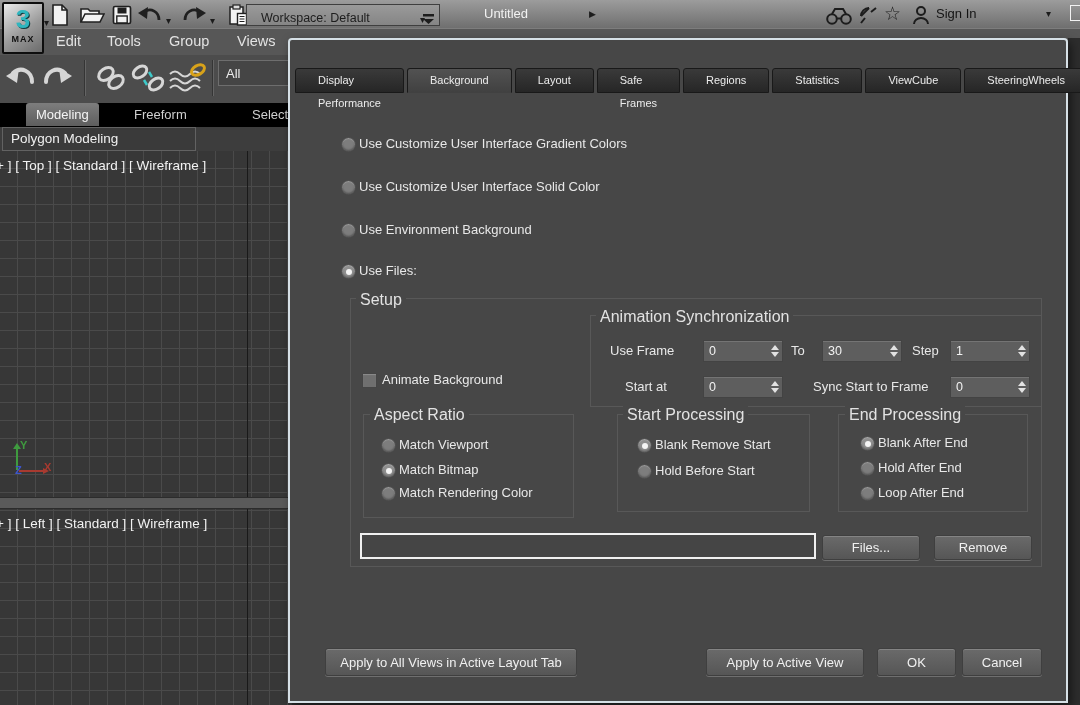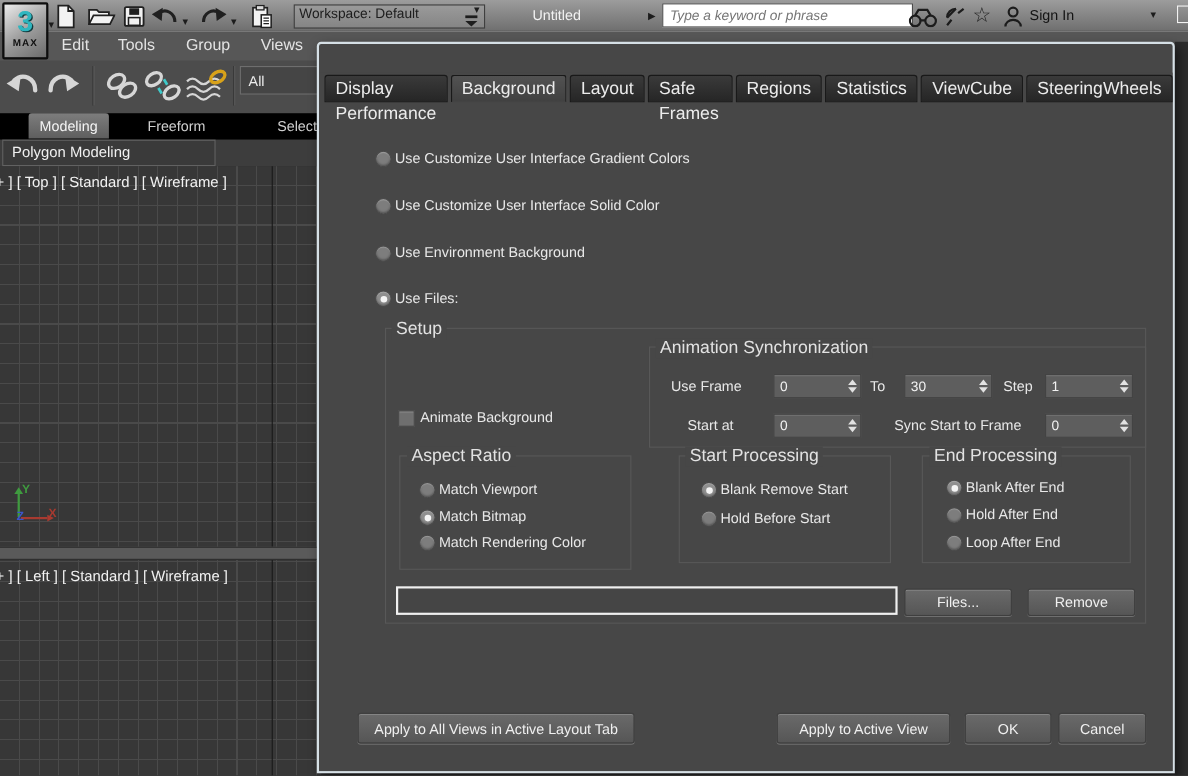--- a/index.html
+++ b/index.html
@@ -14,23 +14,23 @@
   #logo{left:2px;top:2px;width:38px;height:48px;border:2px solid #0e0e0e;border-radius:2px;
         background:linear-gradient(145deg,#ececec,#9a9a9a 55%,#6c6c6c);z-index:6;text-align:center}
   #logo .three{display:block;font-size:26px;font-weight:bold;color:#2fb6bf;line-height:30px;
         text-shadow:1px 1px 0 #123a3d}
   #logo .max{display:block;font-size:9px;font-weight:bold;color:#101010;letter-spacing:1px;line-height:10px}
   .carettxt{color:#1c1c1c;font-size:10px;line-height:10px}
   .ticon{top:4px;height:22px;display:flex;align-items:center}
   #row1 input{position:absolute;left:602px;top:3px;width:214px;height:20px;border:1px solid #4a4a4a;
         background:#fff;font-style:italic;font-size:12.5px;color:#333;padding:0 6px;outline:none;
         font-family:"Liberation Sans",sans-serif}
-  .wsbox{left:267px;top:4px;width:164px;height:20px;border:1px solid #3f3f3f;
-        background:linear-gradient(#9a9a9a,#858585);display:flex;align-items:flex-start;
-        font-size:12.5px;color:#1d1d1d;padding:0 4px;justify-content:space-between}
+  .wsbox{left:246px;top:4px;width:164px;height:20px;border:1px solid #3f3f3f;
+        background:linear-gradient(#9a9a9a,#858585);display:flex;align-items:flex-end;
+        font-size:12.5px;color:#1d1d1d;padding:0 14px;justify-content:space-between}
   .toplabel{color:#f2f2f2;font-size:13px}
   .signin{color:#141414;font-size:13px}
 
   
   #menurow{left:0;top:28px;width:1080px;height:26px;background:#575757;z-index:2;
         border-top:1px solid #7d7d7d}
   .menuitem{position:absolute;top:4px;color:#e3e3e3;font-size:14.5px}
 
   
   #row2{left:0;top:54px;width:292px;height:49px;background:#4c4c4c;z-index:1}
@@ -69,21 +69,21 @@
         background:linear-gradient(#feffff,#b7c6d0);border-radius:2px 2px 0 0;
         display:flex;align-items:center}
   #dtitle .ttl{font-size:14px;color:#2e2e2e;padding-left:9px}
   .titlebtn{position:absolute;top:3px;width:32px;height:19px;border:1px solid #93aaba;border-radius:3px;
         background:linear-gradient(#f2f9fc,#c9dbe6);color:#3d5a6e;font-size:12px;font-weight:bold;
         text-align:center;line-height:19px}
   #dbody{position:absolute;left:0;top:26px;width:776px;height:635px;background:#474747}
 
   
   #dtabs{position:absolute;left:5px;top:2px;display:flex;gap:3px}
-  .dtab{height:23px;line-height:23px;padding:0 9px;font-size:16px;color:#ececec;
+  .dtab{height:23px;line-height:23px;padding:0 22px;font-size:11px;color:#ececec;
         background:linear-gradient(#3a3a3a,#262626);border:1px solid #191919;border-radius:3px 3px 0 0}
   .dtab.active{background:linear-gradient(#525252,#414141);border-bottom-color:#414141}
 
   
   .lbl{position:absolute;color:#e8e8e8;font-size:13px;white-space:nowrap}
   .radio{position:absolute;width:13px;height:13px;border-radius:50%;background:#7d7d7d;
         border:1px solid #4a4a4a;box-shadow:inset 0 1px 1px rgba(255,255,255,.25),inset 0 -1px 2px rgba(0,0,0,.35)}
   .radio.on{background:#8f8f8f}
   .radio.on::after{content:"";position:absolute;left:3.5px;top:3.5px;width:6px;height:6px;border-radius:50%;
         background:#f4f4f4}
@@ -157,21 +157,20 @@
     <span class="carettxt">▾</span>
   </div>
   <div class="abs ticon" style="left:422px;top:8px">
     <svg width="13" height="12" viewBox="0 0 13 12">
         <rect x="1" y="1" width="11" height="2.5" fill="#1d1d1d"></rect>
         <polygon points="1,6 12,6 6.5,11" fill="#1d1d1d"></polygon>
       </svg>
   </div>
   <div class="abs toplabel" style="left:484px;top:6px">Untitled</div>
   <div class="abs carettxt" style="left:589px;top:9px;font-size:9px">▶</div>
-  <input placeholder="Type a keyword or phrase" style="">
   <div class="abs ticon" style="left:826px;top:5px">
     <svg width="26" height="18" viewBox="0 0 26 18">
         <circle cx="6" cy="12" r="4.8" fill="none" stroke="#1c1c1c" stroke-width="2"></circle>
         <circle cx="20" cy="12" r="4.8" fill="none" stroke="#1c1c1c" stroke-width="2"></circle>
         <path d="M6 7 L9 2 h8 l3 5" fill="none" stroke="#1c1c1c" stroke-width="2"></path>
         <path d="M11 11.5 h4" stroke="#1c1c1c" stroke-width="2"></path>
       </svg>
   </div>
   <div class="abs ticon" style="left:858px;top:4px">
     <svg width="20" height="20" viewBox="0 0 20 20">

